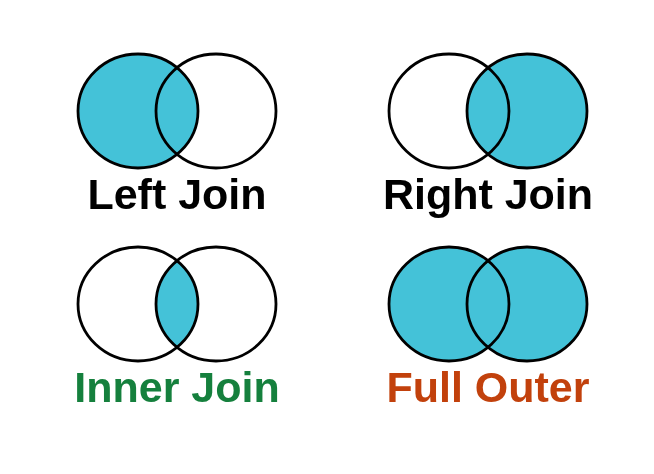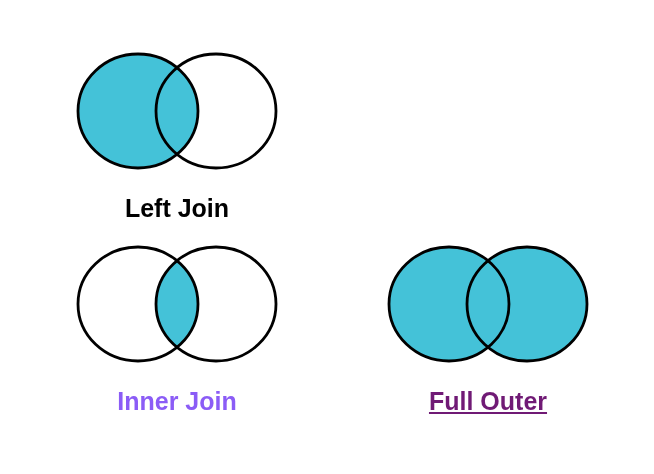--- a/index.html
+++ b/index.html
@@ -25,23 +25,23 @@
   .cell-tl { left: 62px;  top: 50px; }
   .cell-tr { left: 373px; top: 50px; }
   .cell-bl { left: 62px;  top: 243px; }
   .cell-br { left: 373px; top: 243px; }
   .venn-svg {
     display: block;
     width: 210px;
     height: 122px;
   }
   .join-label {
-    margin-top: 19px;
+    margin-top: 5px;
     font-weight: 700;
-    font-size: 25px;
+    font-size: 43px;
     line-height: 35px;
     letter-spacing: 0;
     color: #000000;
     text-align: center;
     white-space: nowrap;
   }
   .join-label span { display: block; }
 </style>
 </head>
 <body>
@@ -59,50 +59,67 @@
       <ellipse cx="144" cy="61" rx="60" ry="57" fill="#44C2D8" style="display: none;"></ellipse>
       <ellipse cx="144" cy="61" rx="60" ry="57" clip-path="url(#clip-0)" fill="#44C2D8" style="display: none;"></ellipse>
       <ellipse cx="66" cy="61" rx="60" ry="57" fill="none" stroke-width="2.8" stroke="#000000"></ellipse>
       <ellipse cx="144" cy="61" rx="60" ry="57" fill="none" stroke-width="2.8" stroke="#000000"></ellipse>
     </svg>
     <div class="join-label" style="color: rgb(0, 0, 0);">
       <span>Left Join</span>
     </div>
   </section>
 
+  <section class="cell cell-tr">
+    <svg class="venn-svg" viewBox="0 0 210 122" aria-hidden="true">
+      <defs>
+        <clipPath id="clip-1">
+            <ellipse cx="66" cy="61" rx="60" ry="57"></ellipse>
+          </clipPath>
+      </defs>
+      <ellipse cx="66" cy="61" rx="60" ry="57" fill="#44C2D8" style="display: none;"></ellipse>
+      <ellipse cx="144" cy="61" rx="60" ry="57" fill="#44C2D8"></ellipse>
+      <ellipse cx="144" cy="61" rx="60" ry="57" clip-path="url(#clip-1)" fill="#44C2D8" style="display: none;"></ellipse>
+      <ellipse cx="66" cy="61" rx="60" ry="57" fill="none" stroke-width="2.8" stroke="#000000"></ellipse>
+      <ellipse cx="144" cy="61" rx="60" ry="57" fill="none" stroke-width="2.8" stroke="#000000"></ellipse>
+    </svg>
+    <div class="join-label" style="color: rgb(0, 0, 0);">
+      <span>Right Join</span>
+    </div>
+  </section>
 
   <section class="cell cell-bl">
     <svg class="venn-svg" viewBox="0 0 210 122" aria-hidden="true">
       <defs>
         <clipPath id="clip-2">
             <ellipse cx="66" cy="61" rx="60" ry="57"></ellipse>
           </clipPath>
       </defs>
       <ellipse cx="66" cy="61" rx="60" ry="57" fill="#44C2D8" style="display: none;"></ellipse>
       <ellipse cx="144" cy="61" rx="60" ry="57" fill="#44C2D8" style="display: none;"></ellipse>
       <ellipse cx="144" cy="61" rx="60" ry="57" clip-path="url(#clip-2)" fill="#44C2D8"></ellipse>
       <ellipse cx="66" cy="61" rx="60" ry="57" fill="none" stroke-width="2.8" stroke="#000000"></ellipse>
       <ellipse cx="144" cy="61" rx="60" ry="57" fill="none" stroke-width="2.8" stroke="#000000"></ellipse>
     </svg>
-    <div class="join-label" style="color: #8b5cf6;">
+    <div class="join-label" style="color: #15803d;">
       <span>Inner Join</span>
     </div>
   </section>
 
   <section class="cell cell-br">
     <svg class="venn-svg" viewBox="0 0 210 122" aria-hidden="true">
       <defs>
         <clipPath id="clip-3">
             <ellipse cx="66" cy="61" rx="60" ry="57"></ellipse>
           </clipPath>
       </defs>
       <ellipse cx="66" cy="61" rx="60" ry="57" fill="#44C2D8"></ellipse>
       <ellipse cx="144" cy="61" rx="60" ry="57" fill="#44C2D8"></ellipse>
       <ellipse cx="144" cy="61" rx="60" ry="57" clip-path="url(#clip-3)" fill="#44C2D8" style="display: none;"></ellipse>
       <ellipse cx="66" cy="61" rx="60" ry="57" fill="none" stroke-width="2.8" stroke="#000000"></ellipse>
       <ellipse cx="144" cy="61" rx="60" ry="57" fill="none" stroke-width="2.8" stroke="#000000"></ellipse>
     </svg>
-    <div class="join-label" style="color: #701a75; text-decoration: underline;">
+    <div class="join-label" style="color: #c2410c;">
       <span>Full Outer</span>
     </div>
   </section>
 
 </div>
 
 </body></html>

